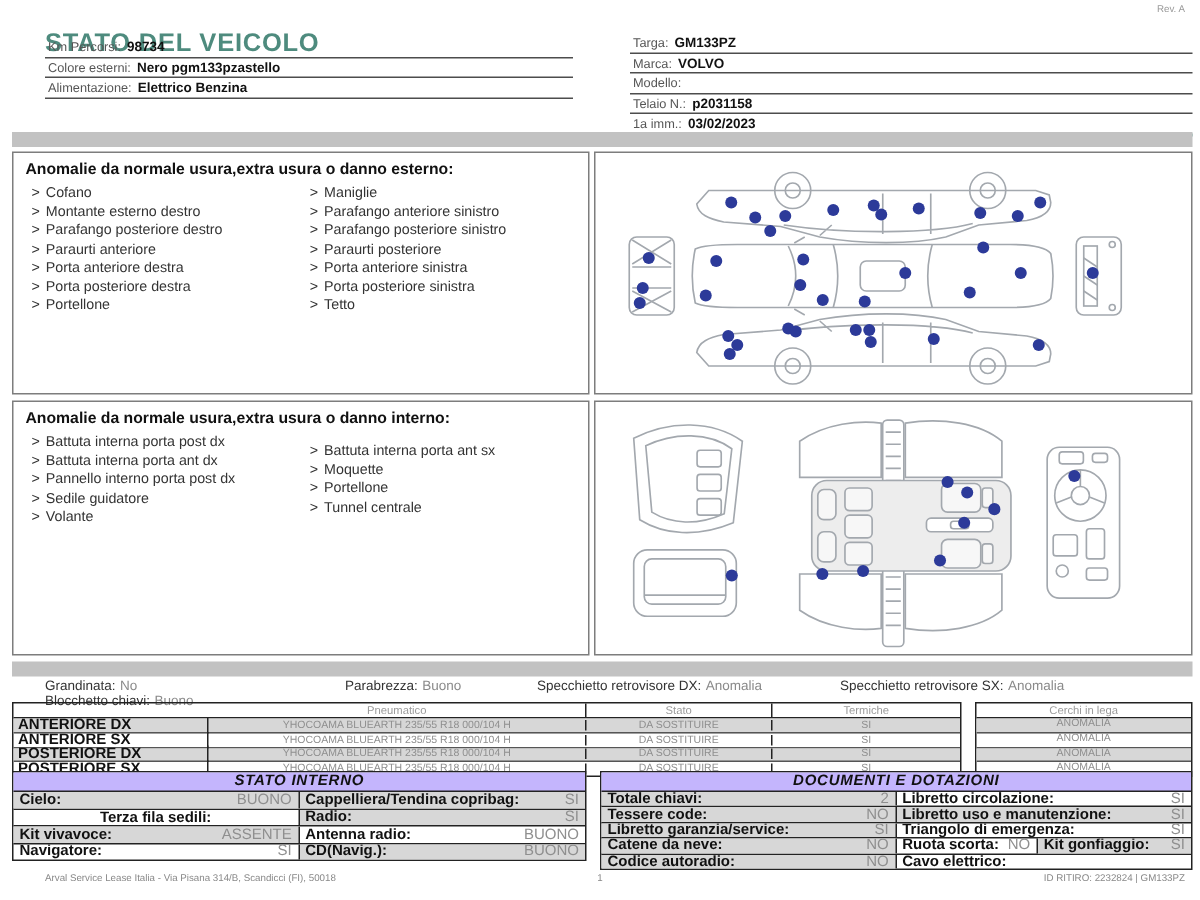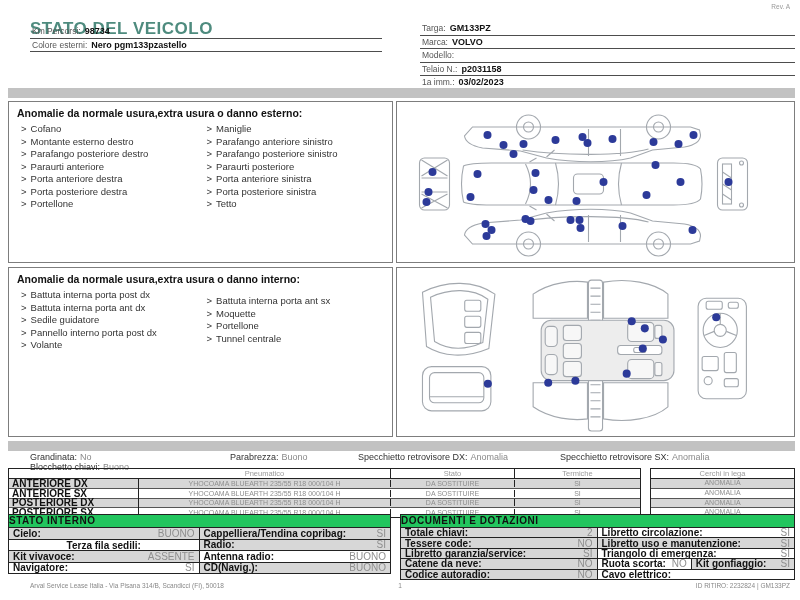--- a/index.html
+++ b/index.html
@@ -49,22 +49,22 @@
   .tyre-row .c-pos{font-weight:bold;font-size:10px;color:#111;}
   .tyre-row .c-pne,.tyre-row .c-sta,.tyre-row .c-ter{color:#8f8f8f;}
   .cerchi{position:absolute;left:650px;top:468px;width:145px;border:1px solid #222;box-sizing:border-box;font-size:7px;}
   .cerchi-head{height:9px;border-bottom:1px solid #222;color:#9b9b9b;font-size:7.5px;text-align:center;line-height:9px;}
   .cerchi-row{height:8.75px;line-height:8.75px;text-align:center;color:#8f8f8f;border-bottom:1px solid #555;}
   .cerchi-row:last-child{border-bottom:none;}
   .cerchi-row.shade{background:#d7d7d7;}
   
   .kv{position:absolute;top:514px;border:1px solid #222;box-sizing:border-box;background:#fff;}
   .kv-si{left:8px;width:383px;} .kv-doc{left:400px;width:395px;}
-  .kv-title{background:#22c55e;font-weight:bold;font-size:10px;text-align:left;height:12px;
-            line-height:12px;border-bottom:1px solid #222;letter-spacing:.5px;color:#111;}
+  .kv-title{background:#c4b5fd;font-weight:bold;font-size:10px;text-align:center;height:12px;
+            line-height:12px;border-bottom:1px solid #222;letter-spacing:.5px;color:#111;font-style:italic;}
   .kv-row{display:flex;border-bottom:1px solid #222;}
   .kv-row:last-child{border-bottom:none;}
   .kv-si .kv-row{height:10.5px;} .kv-doc .kv-row{height:9.4px;}
   .kv-cell{display:flex;justify-content:space-between;align-items:center;padding:0 4px;
            border-right:1px solid #222;box-sizing:border-box;font-size:10px;overflow:hidden;white-space:nowrap;}
   .kv-cell:last-child{border-right:none;}
   .kv-cell .lbl{font-weight:bold;color:#111;}
   .kv-cell .val{color:#8f8f8f;margin-left:4px;}
   .kv-cell.shade{background:#d7d7d7;}
   
@@ -85,20 +85,24 @@
   <div class="rev">Rev. A</div>
 
   <div class="info info-left" id="info-left">
       <div class="info-row">
         <span class="lbl">Km Percorsi:</span>
         <span class="val">98734</span>
       </div>
       <div class="info-row">
         <span class="lbl">Colore esterni:</span>
         <span class="val">Nero pgm133pzastello</span>
+      </div>
+      <div class="info-row">
+        <span class="lbl">Alimentazione:</span>
+        <span class="val">Elettrico Benzina</span>
       </div>
     </div>
   <div class="info info-right" id="info-right">
       <div class="info-row">
         <span class="lbl">Targa:</span>
         <span class="val">GM133PZ</span>
       </div>
       <div class="info-row">
         <span class="lbl">Marca:</span>
         <span class="val">VOLVO</span>
@@ -221,22 +225,22 @@
         </g>
     </svg>
   </div>
 
   <section class="anom anom-int">
     <div class="anom-head">Anomalie da normale usura,extra usura o danno interno:</div>
     <div class="anom-cols">
       <div class="anom-col" id="int-col1">
           <div class="anom-item"><span class="b">&gt;</span><span>Battuta interna porta post dx</span></div>
           <div class="anom-item"><span class="b">&gt;</span><span>Battuta interna porta ant dx</span></div>
+          <div class="anom-item"><span class="b">&gt;</span><span>Pannello interno porta post dx</span></div>
           <div class="anom-item"><span class="b">&gt;</span><span>Sedile guidatore</span></div>
-          <div class="anom-item"><span class="b">&gt;</span><span>Pannello interno porta post dx</span></div>
           <div class="anom-item"><span class="b">&gt;</span><span>Volante</span></div>
         </div>
       <div class="anom-col" id="int-col2">
           <div class="anom-item"><span class="b">&gt;</span><span>Battuta interna porta ant sx</span></div>
           <div class="anom-item"><span class="b">&gt;</span><span>Moquette</span></div>
           <div class="anom-item"><span class="b">&gt;</span><span>Portellone</span></div>
           <div class="anom-item"><span class="b">&gt;</span><span>Tunnel centrale</span></div>
         </div>
     </div>
   </section>

